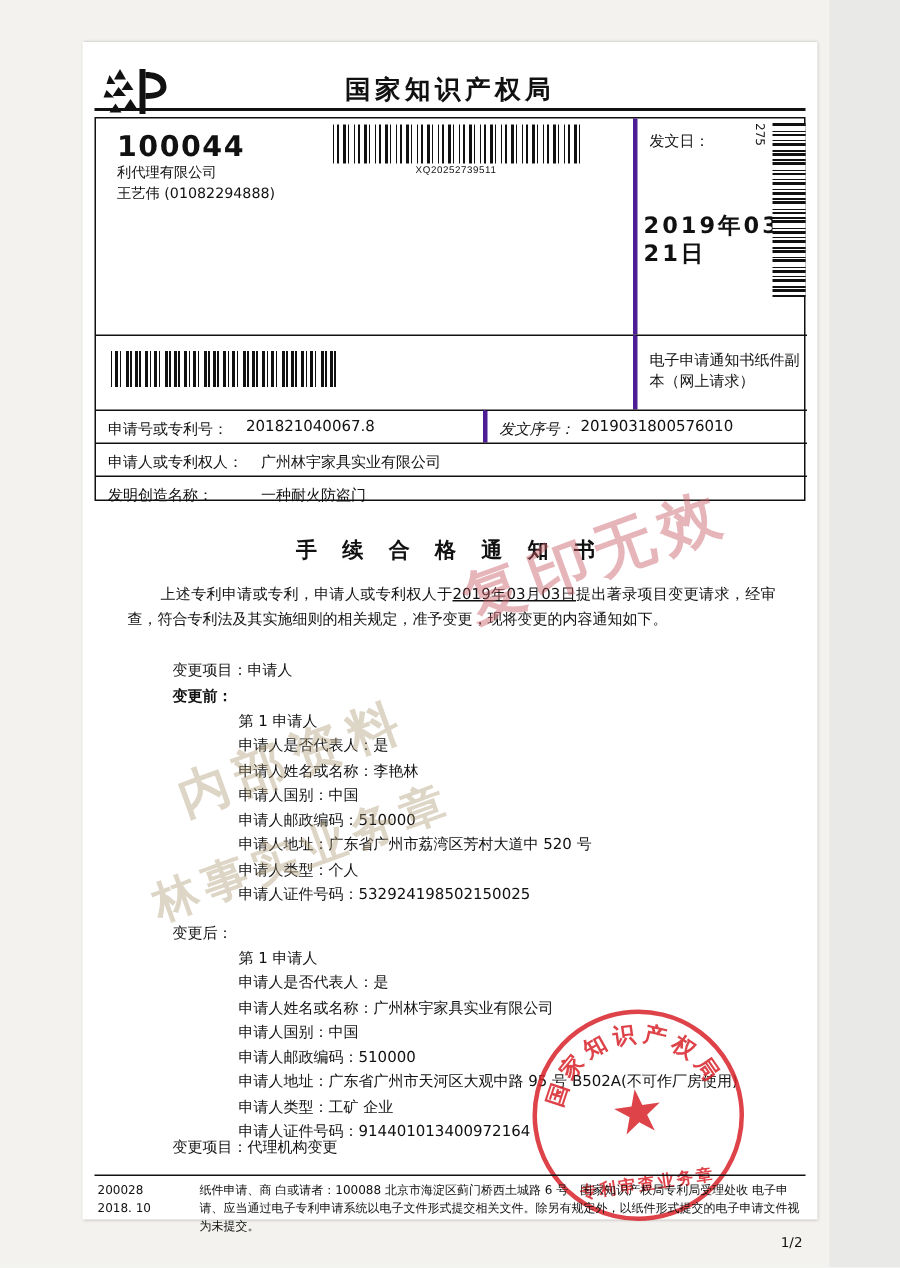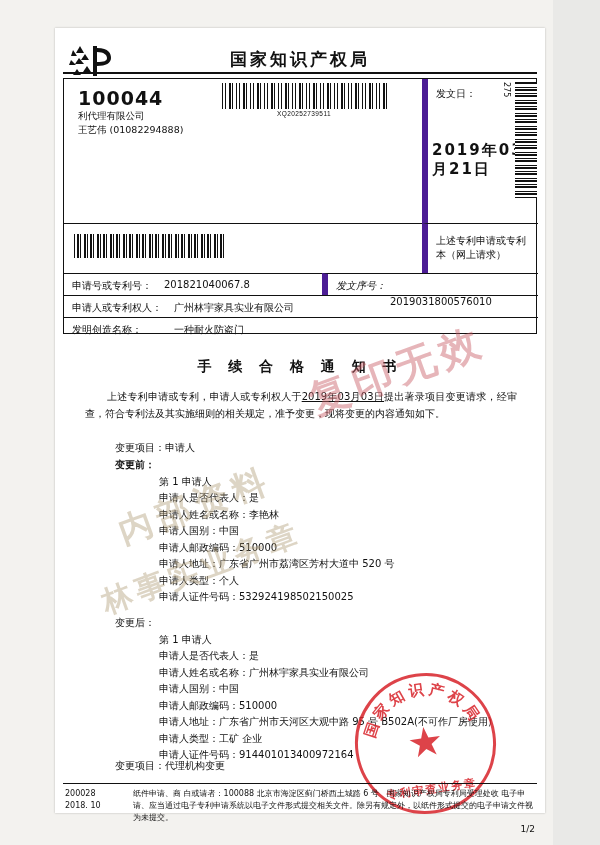--- a/index.html
+++ b/index.html
@@ -37,21 +37,21 @@
   .rule{
     position:absolute;left:8px;top:44px;width:474px;height:2px;background:#111;
   }
   
   .tbl{
     position:absolute;left:8px;top:50px;width:474px;height:256px;
     border:1px solid #111;
     box-sizing:border-box;
   }
   .cell{position:absolute;box-sizing:border-box;}
-  .bl{border-left:6px solid #4c1d95;}
+  .bl{border-left:3px solid #4c1d95;}
   .bt{border-top:1px solid #111;}
 
   .appno{
     position:absolute;left:14px;top:8px;
     font-size:19px;font-weight:bold;letter-spacing:1px;color:#111;
   }
   .addr{
     position:absolute;left:14px;top:30px;width:200px;
     font-size:9.5px;line-height:14px;color:#111;
   }
@@ -181,32 +181,32 @@
       </div>
 
       <div class="cell bt" style="left:0;top:144px;width:358px;height:50px;">
         <div style="position:absolute;left:10px;top:10px;">
           <div class="barcode2"></div>
         </div>
       </div>
 
       <div class="cell bt bl" style="left:358px;top:144px;width:116px;height:50px;">
         <div class="lbl" style="position:absolute;left:8px;top:10px;line-height:14px;">
-          <div>上述专利申请或专利</div>
+          <div>电子申请通知书纸件副</div>
           <div>本（网上请求）</div>
         </div>
       </div>
 
       <div class="cell bt" style="left:0;top:194px;width:258px;height:22px;">
         <span class="lbl" style="position:absolute;left:8px;top:5px;">申请号或专利号：</span>
         <span class="val" style="position:absolute;left:100px;top:5px;">201821040067.8</span>
       </div>
       <div class="cell bt bl" style="left:258px;top:194px;width:216px;height:22px;">
         <span class="lbl" style="position:absolute;left:8px;top:5px;font-style:italic;">发文序号：</span>
-        <span class="val" style="position:absolute;left:62px;top:22px;">2019031800576010</span>
+        <span class="val" style="position:absolute;left:62px;top:5px;">2019031800576010</span>
       </div>
 
       <div class="cell bt" style="left:0;top:216px;width:474px;height:22px;">
         <span class="lbl" style="position:absolute;left:8px;top:5px;">申请人或专利权人：</span>
         <span class="val" style="position:absolute;left:110px;top:5px;">广州林宇家具实业有限公司</span>
       </div>
 
       <div class="cell bt" style="left:0;top:238px;width:474px;height:22px;">
         <span class="lbl" style="position:absolute;left:8px;top:5px;">发明创造名称：</span>
         <span class="val" style="position:absolute;left:110px;top:5px;">一种耐火防盗门</span>

